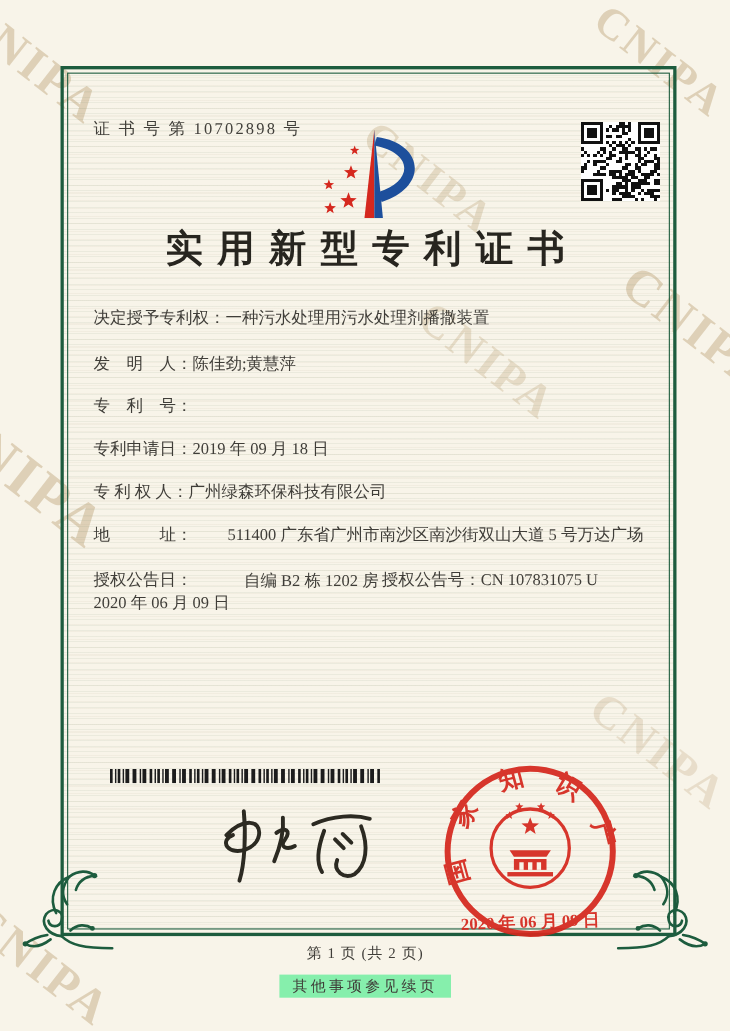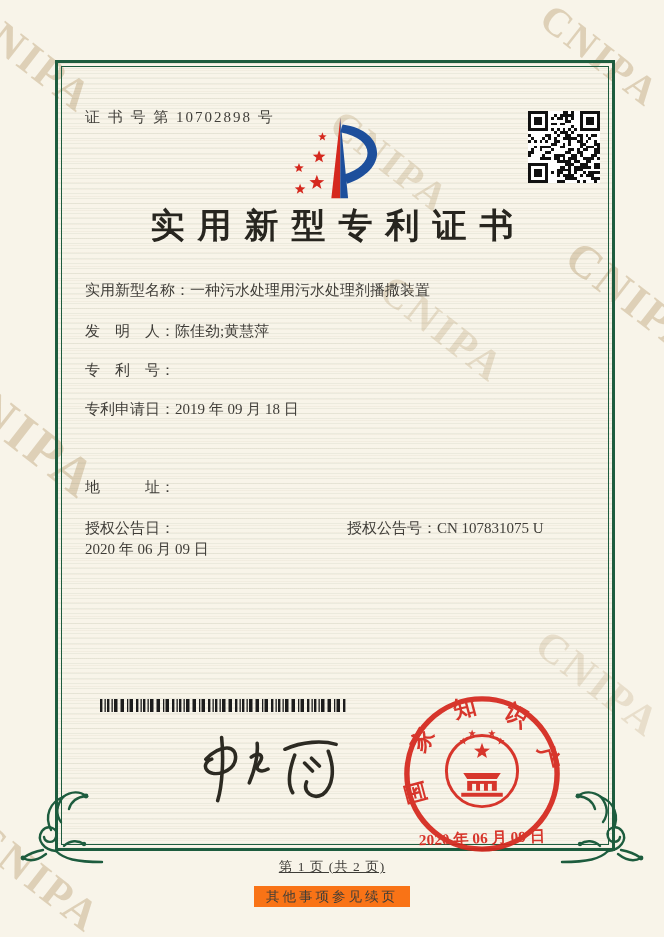--- a/index.html
+++ b/index.html
@@ -55,27 +55,27 @@
   .barcode{position:absolute;left:100px;top:699px;width:248px;height:13px;}
   .officer{
     position:absolute;left:90px;top:750px;
     font-family:"Liberation Sans","DejaVu Sans",sans-serif;
     font-size:16px;color:#333;letter-spacing:3px;line-height:29px;font-weight:500;
   }
   .signature{position:absolute;left:192px;top:728px;}
   .seal{position:absolute;left:398px;top:690px;z-index:5;opacity:.93;}
   .page-info{
     position:absolute;left:0;top:858px;width:664px;text-align:center;
-    font-size:13.5px;letter-spacing:1px;color:#3f3d38;text-decoration:underline;
+    font-size:13.5px;letter-spacing:1px;color:#3f3d38;
   }
   .continuation{
     position:absolute;left:0;top:888px;width:664px;text-align:center;
     font-size:13.5px;letter-spacing:3px;color:#3f3d38;
   }
-  .continuation span{background:#f97316;padding:3px 12px;}
+  .continuation span{background:#86efac;padding:3px 12px;}
 </style>
 </head>
 <body>
 
 <div class="wm" style="left:-16px;top:-10px;font-size:44px;">CNIPA</div>
 <div class="wm" style="left:350px;top:100px;font-size:40px;opacity:.75;">CNIPA</div>
 <div class="wm" style="left:560px;top:-6px;font-size:40px;">CNIPA</div>
 <div class="wm" style="left:-34px;top:350px;font-size:54px;">CNIPA</div>
 <div class="wm" style="left:400px;top:265px;font-size:42px;opacity:.7;">CNIPA</div>
 <div class="wm" style="left:588px;top:230px;font-size:46px;">CNIPA</div>
@@ -349,36 +349,42 @@
         <rect x="12" y="24" width="1" height="1"></rect>
         <rect x="17" y="24" width="1" height="1"></rect>
         <rect x="19" y="24" width="1" height="1"></rect>
         <rect x="23" y="24" width="1" height="1"></rect>
       </g>
   </svg>
 
   <div class="title">实用新型专利证书</div>
 
   <div class="row" style="top:280px;">
-    <span class="lbl">实用新型名称：</span>
+    <span class="lbl">决定授予专利权：</span>
       <span class="val">一种污水处理用污水处理剂播撒装置</span>
   </div>
   <div class="row" style="top:321px;">
     <span class="lbl">发　明　人：</span>
       <span class="val">陈佳劲;黄慧萍</span>
   </div>
   <div class="row" style="top:360px;">
     <span class="lbl">专　利　号：</span>
   </div>
   <div class="row" style="top:399px;">
     <span class="lbl">专利申请日：</span>
       <span class="val">2019 年 09 月 18 日</span>
   </div>
+  <div class="row" style="top:438px;">
+    <span class="lbl">专 利 权 人：</span>
+      <span class="val">广州绿森环保科技有限公司</span>
+  </div>
   <div class="row" style="top:477px;justify-content:space-between;">
     <span class="lbl">地　　　址：</span>
+    <span class="val"><span>511400 广东省广州市南沙区南沙街双山大道 5 号万达广场</span><br>
+    <span>自编 B2 栋 1202 房</span></span>
   </div>
   <div class="row row2col" style="top:518px;flex-direction:column;">
     <span class="lbl">授权公告日：</span>
       <span class="val">2020 年 06 月 09 日</span>
     <span class="grp2">
       <span class="lbl">授权公告号：</span>
         <span class="val">CN 107831075 U</span>
     </span>
   </div>
 

